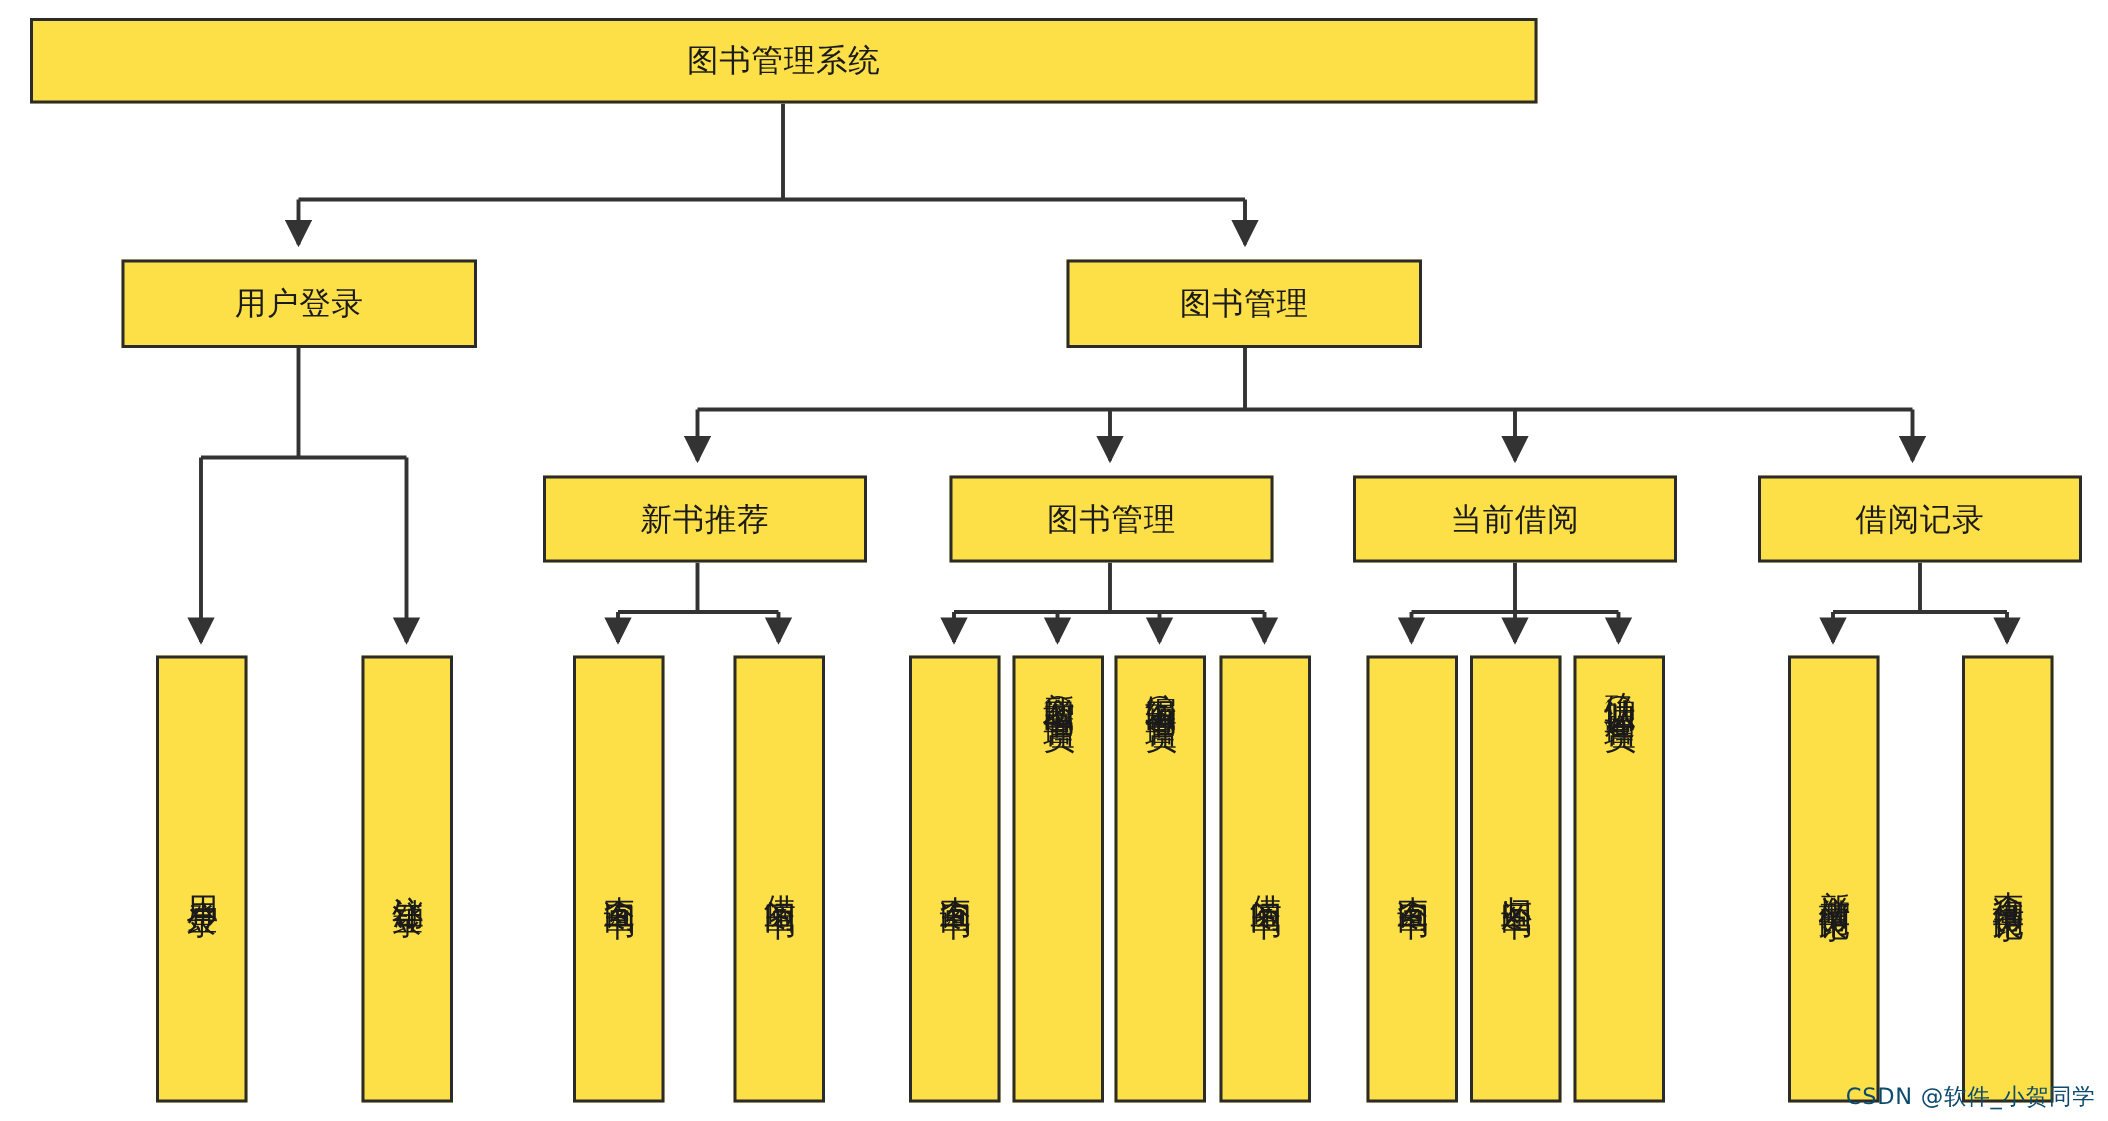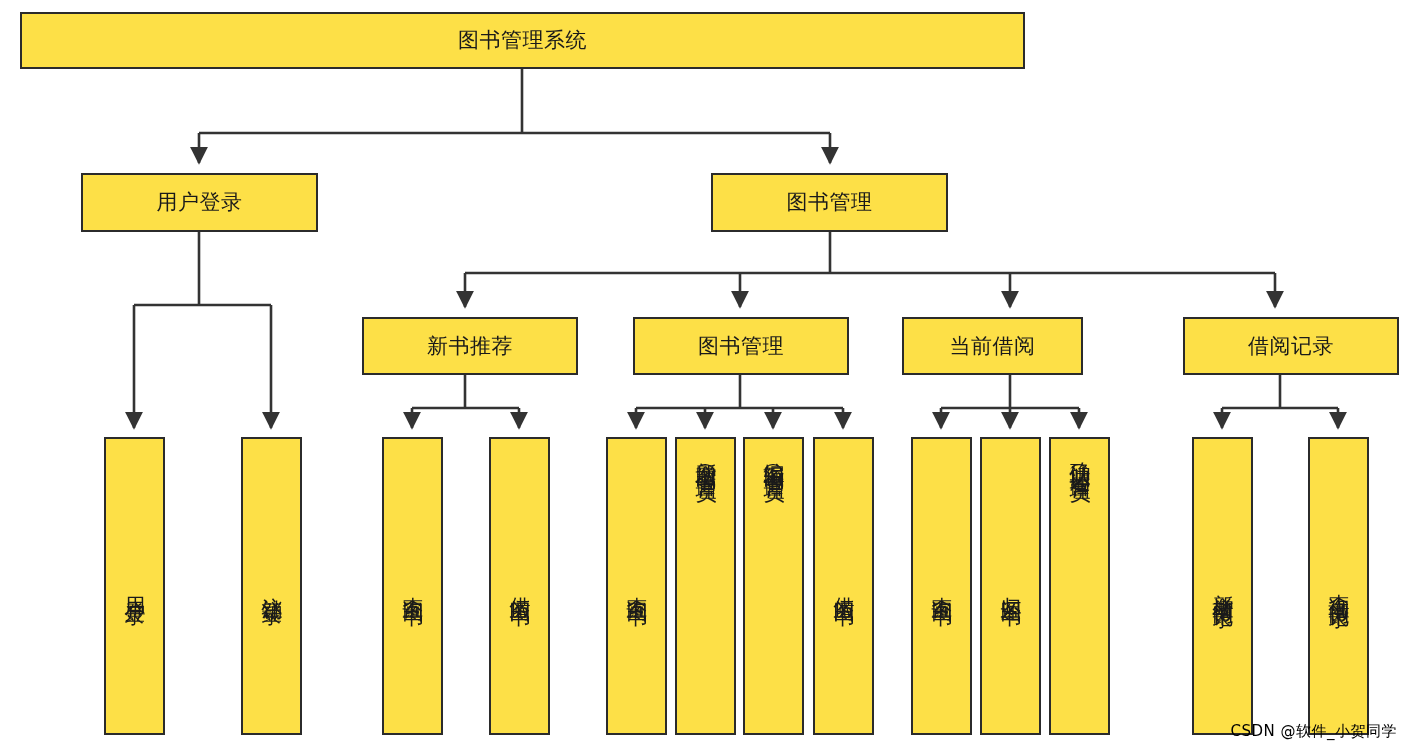--- a/index.html
+++ b/index.html
@@ -58,21 +58,21 @@
   }
   .node.vertical.centered {
     align-items: center;
     padding-top: 0;
   }
   .watermark {
     position: absolute;
     right: 8px;
     bottom: 6px;
     font-size: 15px;
-    color: #000000;
+    color: #0c4a6e;
     letter-spacing: 0.5px;
     white-space: nowrap;
     font-family: "DejaVu Sans", "Liberation Sans", sans-serif;
   }
 </style>
 </head>
 <body>
 
 <div id="canvas">
 
@@ -136,24 +136,24 @@
   <div class="node horizontal" style="left:711px; top:173px; width:237px; height:59px;">
     <span class="label">图书管理</span>
   </div>
 
   <div class="node horizontal" style="left:362px; top:317px; width:216px; height:58px;">
     <span class="label">新书推荐</span>
   </div>
   <div class="node horizontal" style="left:633px; top:317px; width:216px; height:58px;">
     <span class="label">图书管理</span>
   </div>
-  <div class="node horizontal" style="left:902px; top:317px; width:181px; height:58px;">
+  <div class="node horizontal" style="left:902px; top:317px; width:216px; height:58px;">
     <span class="label">当前借阅</span>
   </div>
-  <div class="node horizontal" style="left:1172px; top:317px; width:216px; height:58px;margin-left:11px;">
+  <div class="node horizontal" style="left:1172px; top:317px; width:216px; height:58px;">
     <span class="label">借阅记录</span>
   </div>
 
   <div class="node vertical centered" style="left:104px; top:437px; width:61px; height:298px;">
     <span class="label">用户登录</span>
   </div>
   <div class="node vertical centered" style="left:241px; top:437px; width:61px; height:298px;">
     <span class="label">注销登录</span>
   </div>
 

